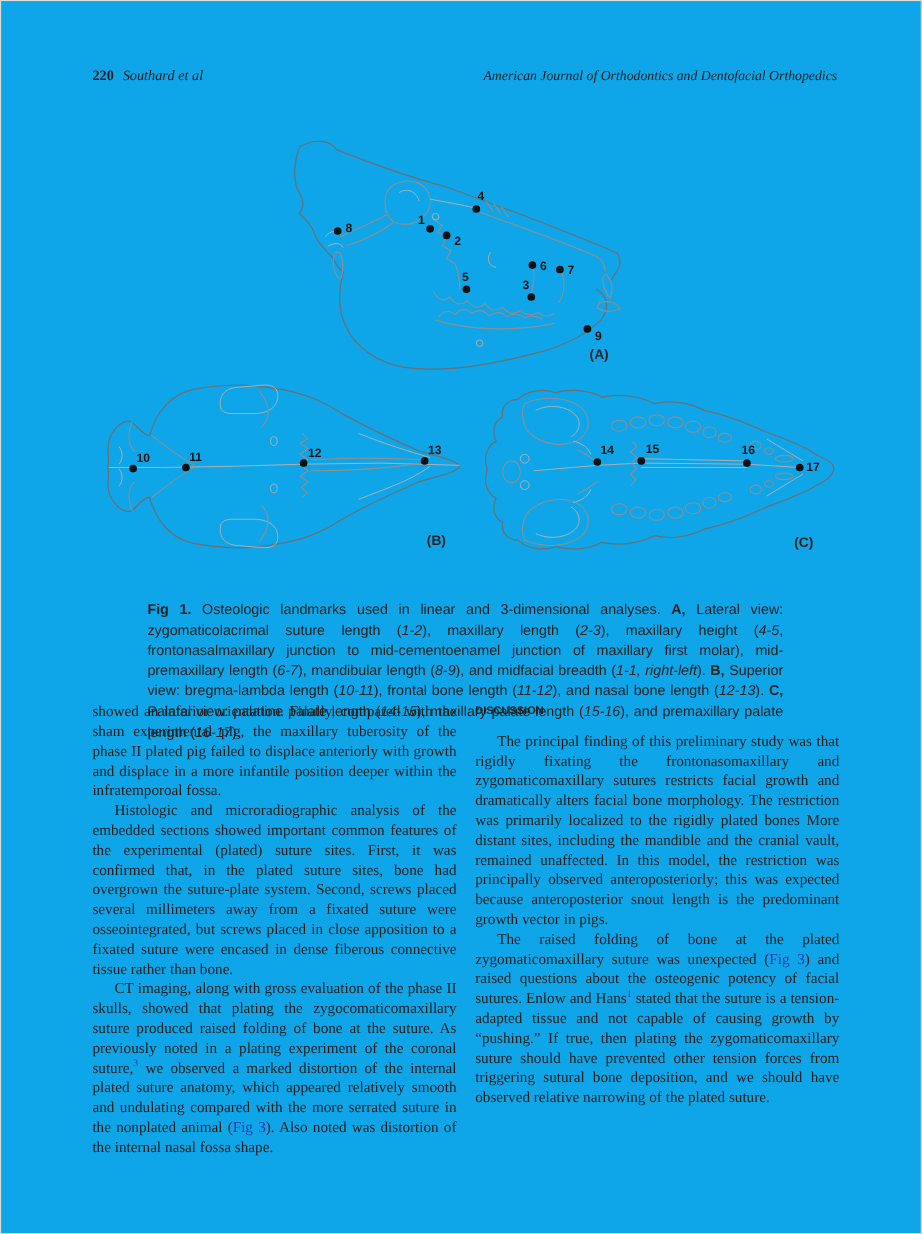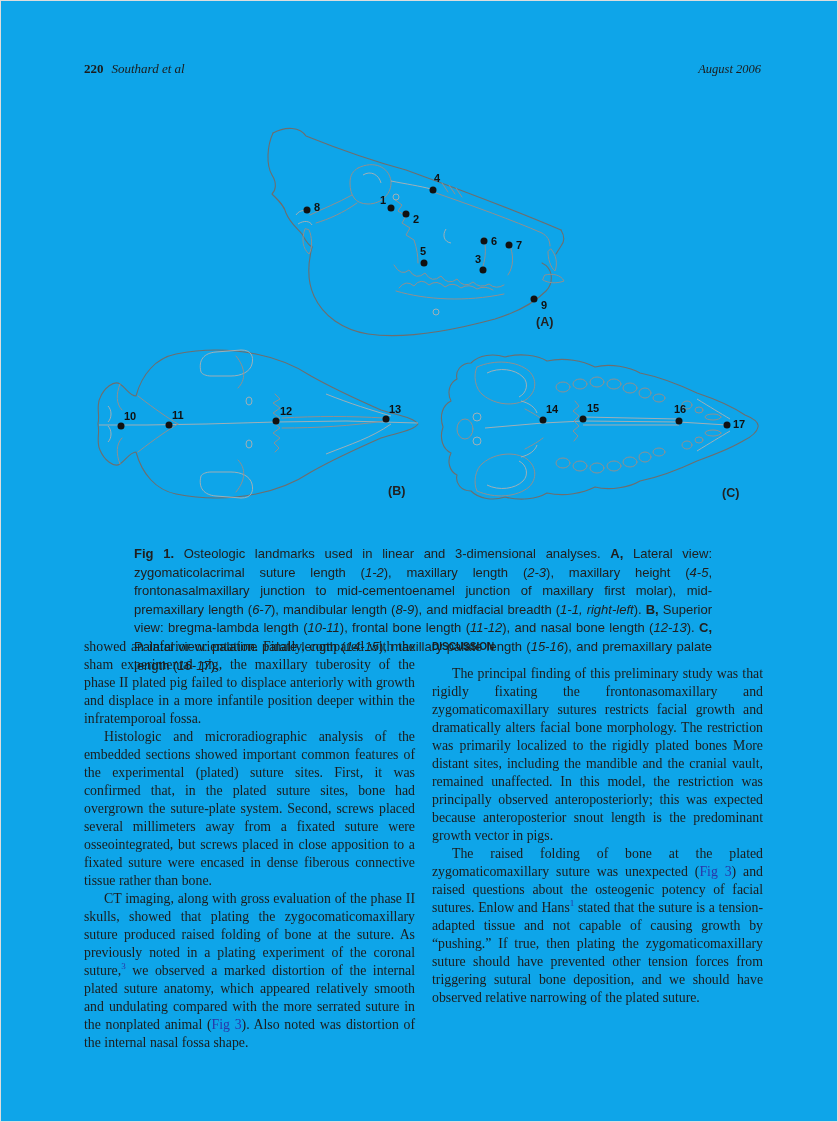--- a/index.html
+++ b/index.html
@@ -53,21 +53,21 @@
 </style>
 </head>
 <body>
 
 <div class="page">
 
   <div class="hdr-left">
     <span class="pgnum">220</span><span class="authors">Southard et al</span>
   </div>
   <div class="hdr-right">
-    <div>August 2006</div>
+    <div>American Journal of Orthodontics and Dentofacial Orthopedics</div>
   </div>
 
   <svg id="skull-a" class="fig-svg" width="330" height="215" viewBox="0 0 330 215">
     <g>
       <path class="outline" d="M27,10 C40,3 54,4 60,13 C95,27 130,39 160,47 C215,67 282,93 315,107"></path>
       <path class="outline" d="M27,10 C21,23 20,42 26,52 C31,60 30,67 26,71 C32,77 38,82 40,90 C44,100 51,105 56,111 C59,116 61,121 66,124"></path>
       <path class="outline" d="M66,124 C62,140 61,158 68,173 C77,193 97,207 122,211 C162,217 212,206 249,196 C272,189 290,178 300,168 C305,163 306,157 305,151 C304,146 300,142 296,140"></path>
       <path class="outline" d="M315,107 C318,112 319,118 315,123 L310,131"></path>
     </g>
     <g>

